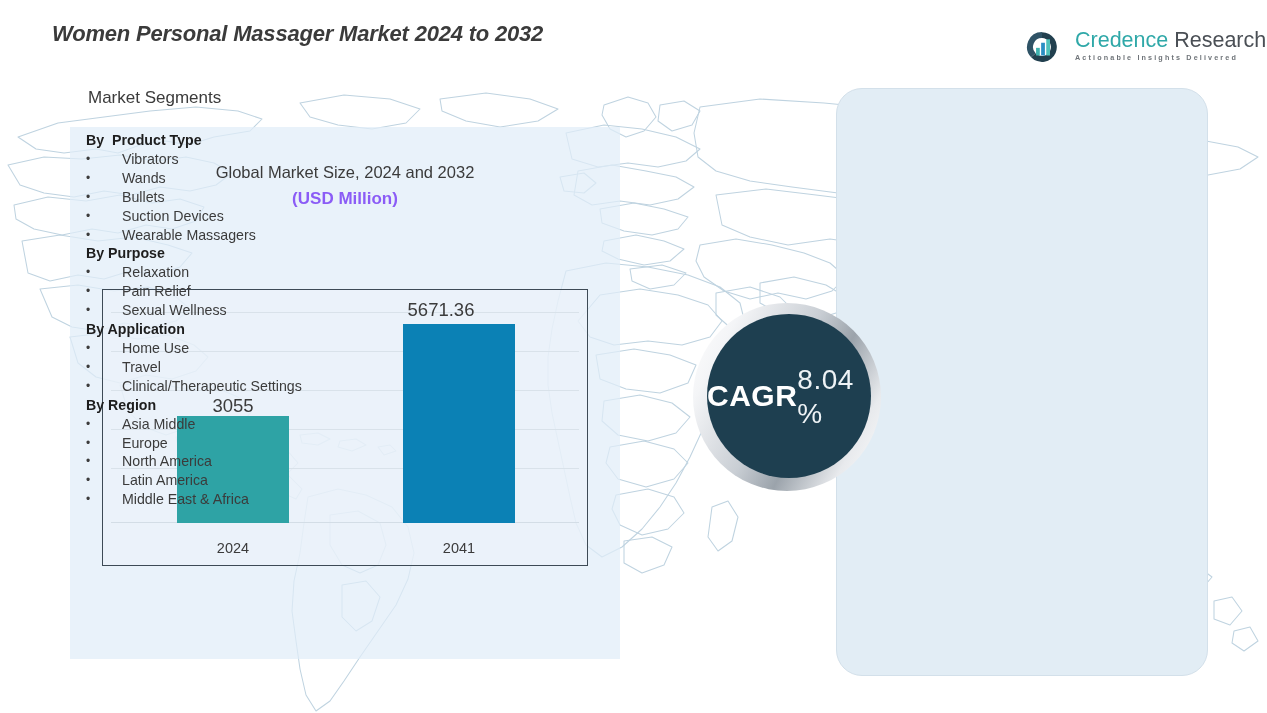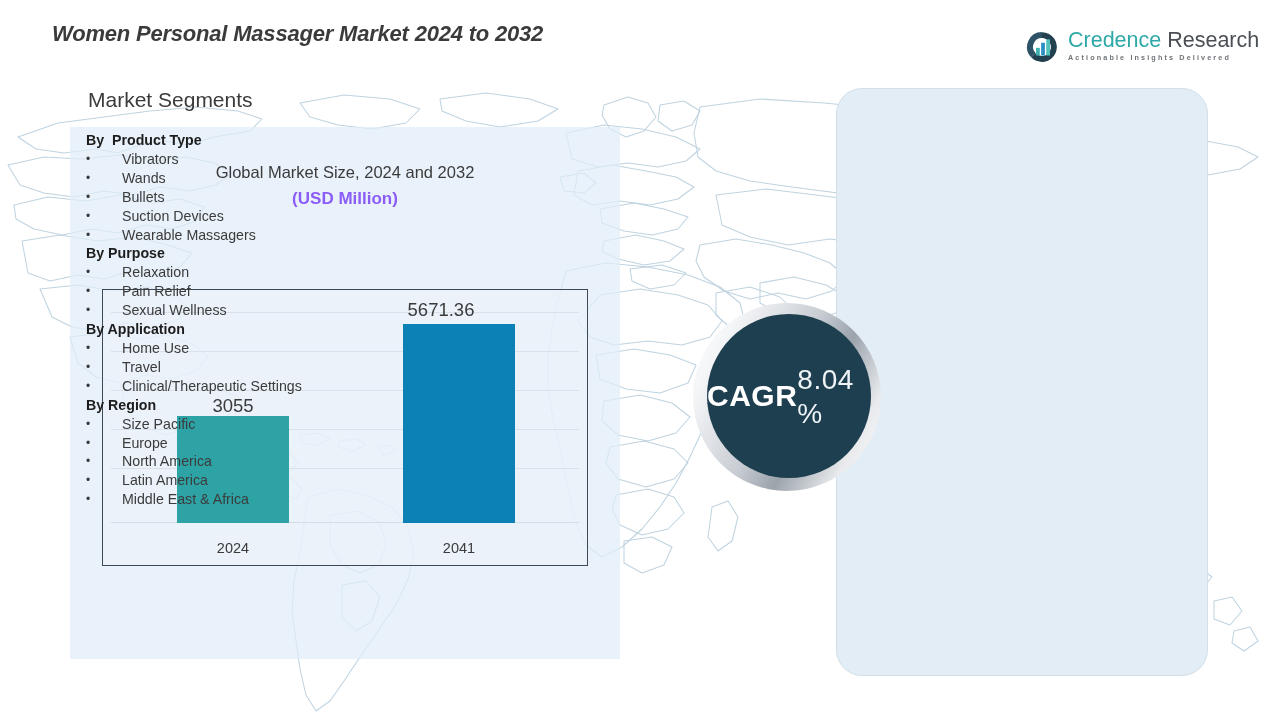--- a/index.html
+++ b/index.html
@@ -42,21 +42,21 @@
   
   #brand-logo {
     position: absolute;
     left: 1025px; top: 28px;
     width: 220px; height: 44px;
     z-index: 6;
     display: flex;
     align-items: flex-start;
   }
   #logo-mark { width: 34px; height: 34px; margin-top: 2px; flex: 0 0 auto; }
-  #logo-text-wrap { margin-left: 9px; }
+  #logo-text-wrap { margin-left: 16px; }
   #logo-wordmark {
     font-size: 21.5px;
     line-height: 24px;
     white-space: nowrap;
     font-weight: normal;
   }
   #logo-word-credence { color: #2fa8a8; }
   #logo-word-research { color: #4a4f55; }
   #logo-tagline {
     font-size: 7.2px;
@@ -193,21 +193,21 @@
     width: 372px; height: 588px;
     background: #e2edf5;
     border: 1px solid #d3e0ea;
     border-radius: 26px;
     box-sizing: border-box;
     z-index: 3;
   }
   #segments-title {
     position: absolute;
     left: 88px; top: 88px;
-    font-size: 21px;
+    font-size: 17px;
     color: #3b3b3b;
     z-index: 4;
   }
   #segments-list {
     position: absolute;
     left: 86px; top: 131px;
     width: 300px;
     z-index: 4;
   }
   .seg-group-title {
@@ -409,21 +409,21 @@
       <span class="seg-bullet">•</span>
       <span>Travel</span>
     </div>
     <div class="seg-item">
       <span class="seg-bullet">•</span>
       <span>Clinical/Therapeutic Settings</span>
     </div>
     <div class="seg-group-title">By Region</div>
     <div class="seg-item">
       <span class="seg-bullet">•</span>
-      <span>Size Pacific</span>
+      <span>Asia Middle</span>
     </div>
     <div class="seg-item">
       <span class="seg-bullet">•</span>
       <span>Europe</span>
     </div>
     <div class="seg-item">
       <span class="seg-bullet">•</span>
       <span>North America</span>
     </div>
     <div class="seg-item">

